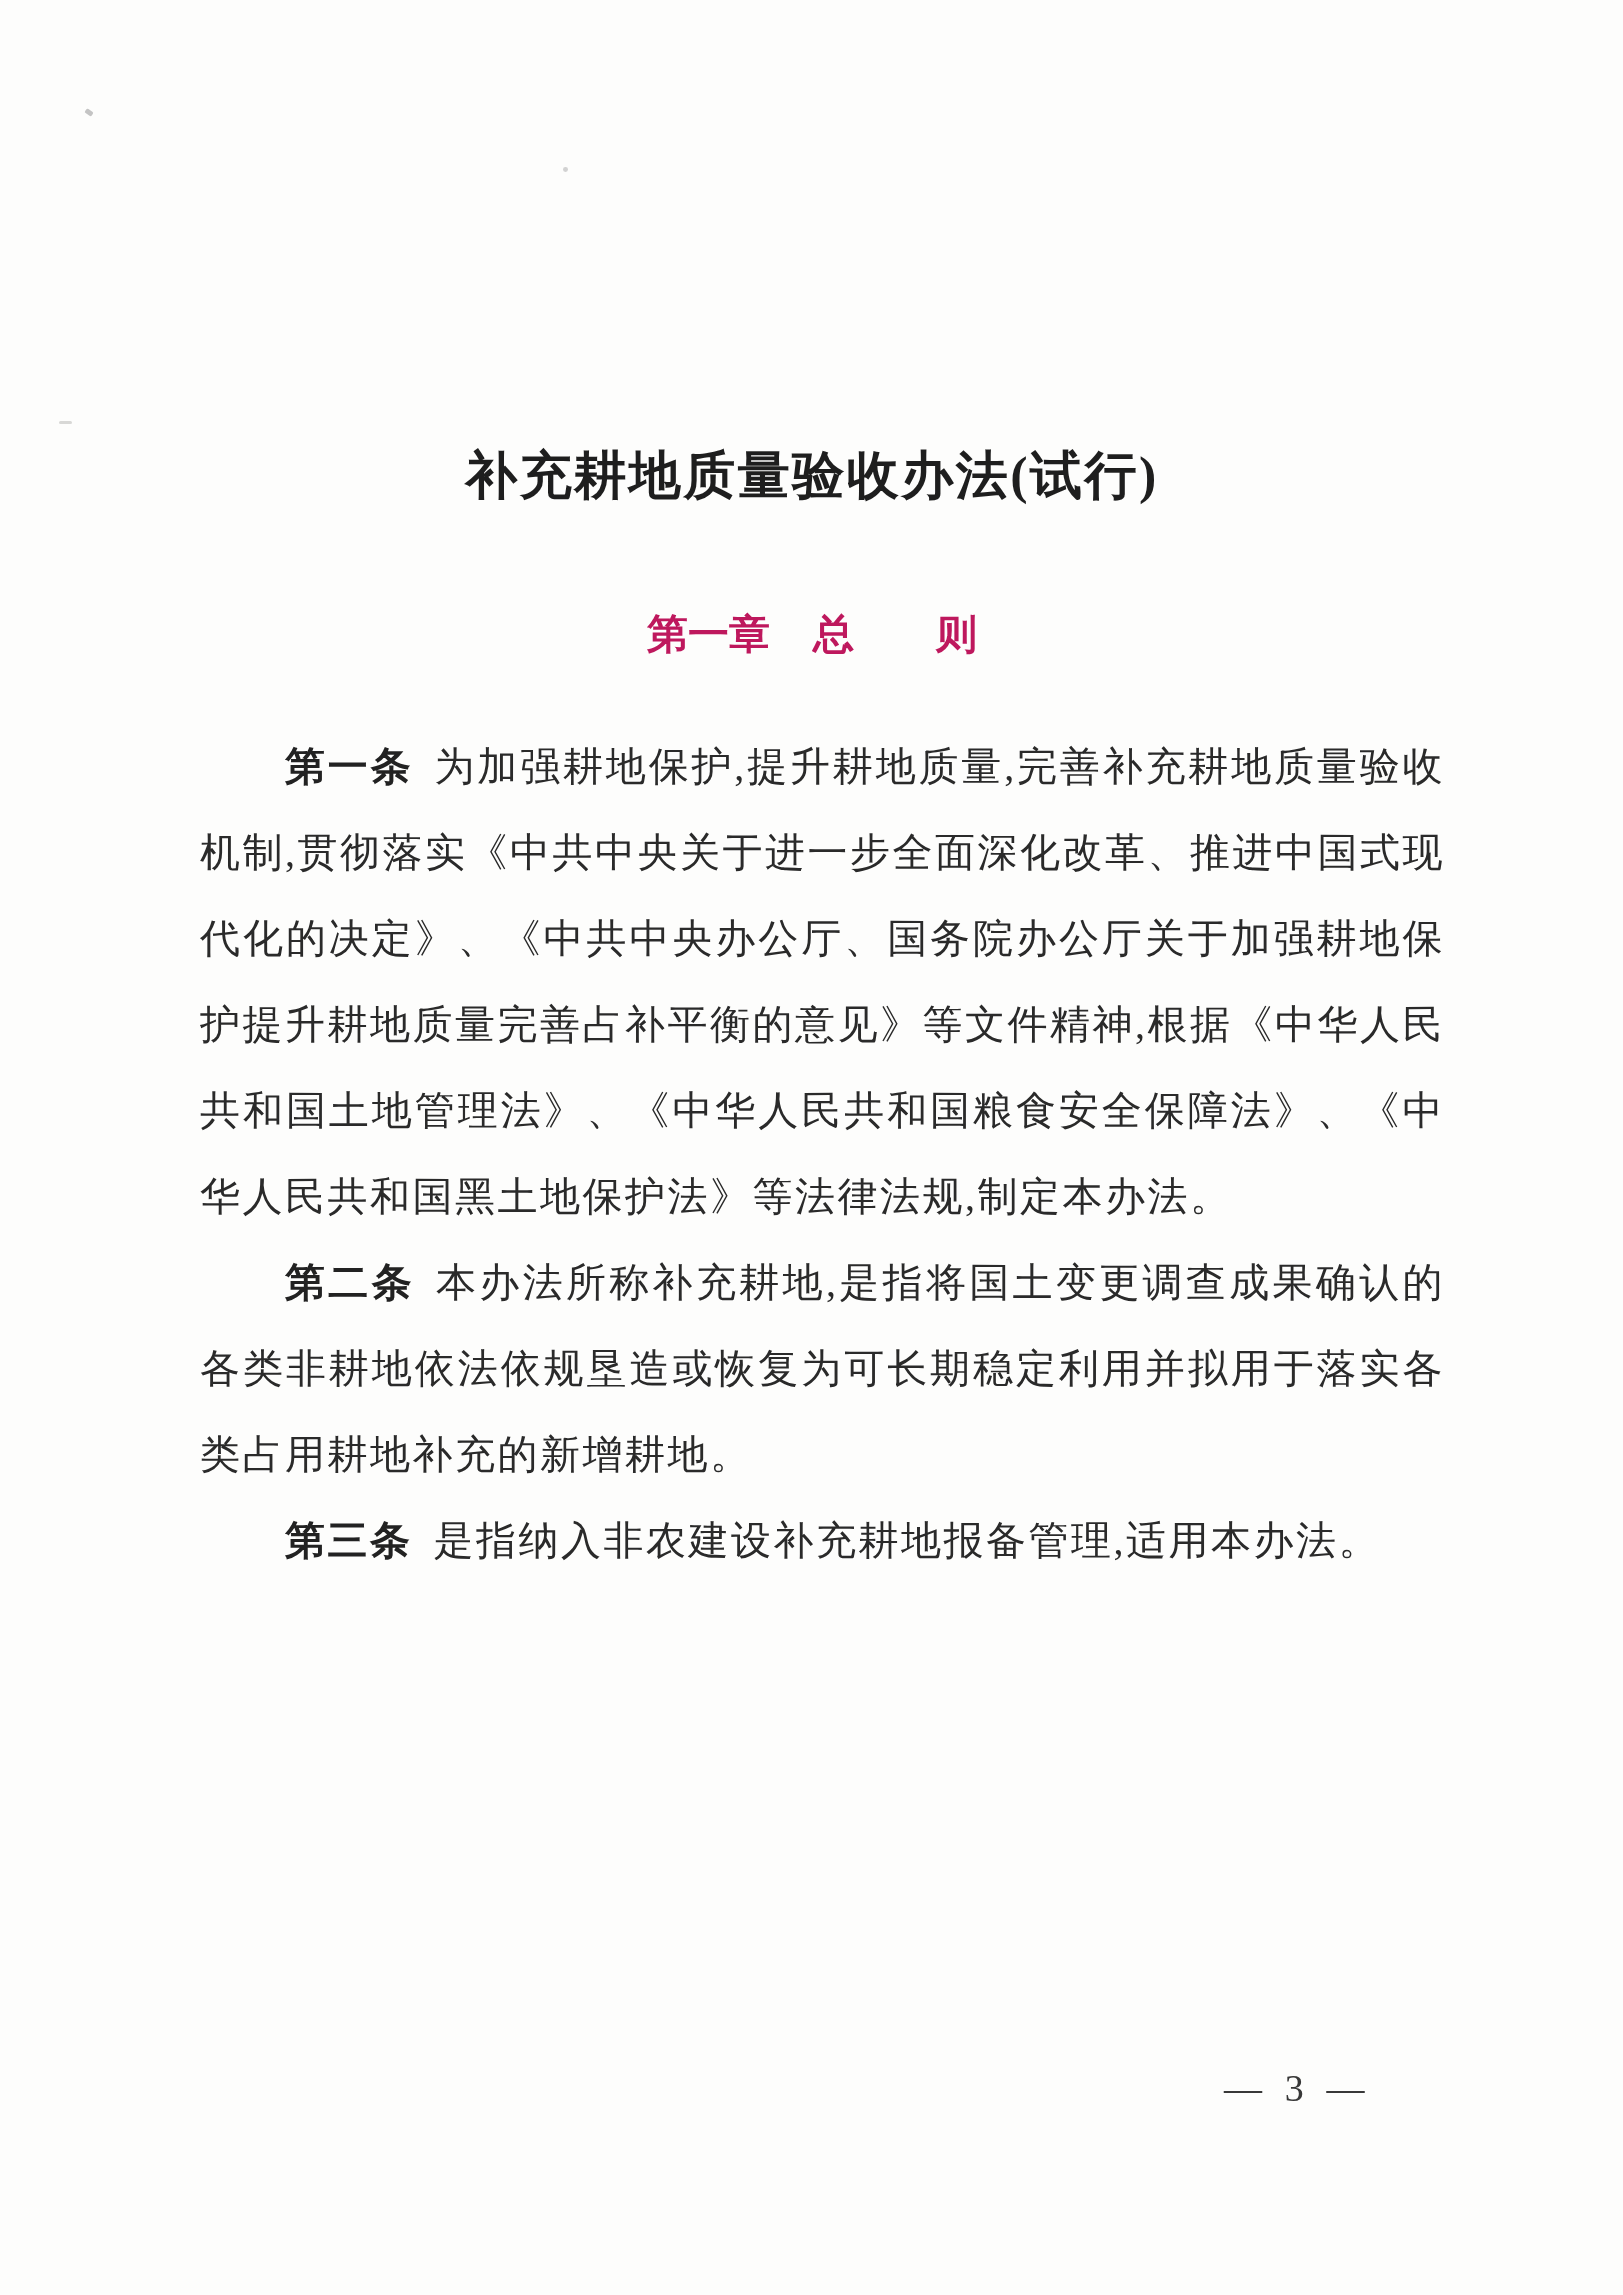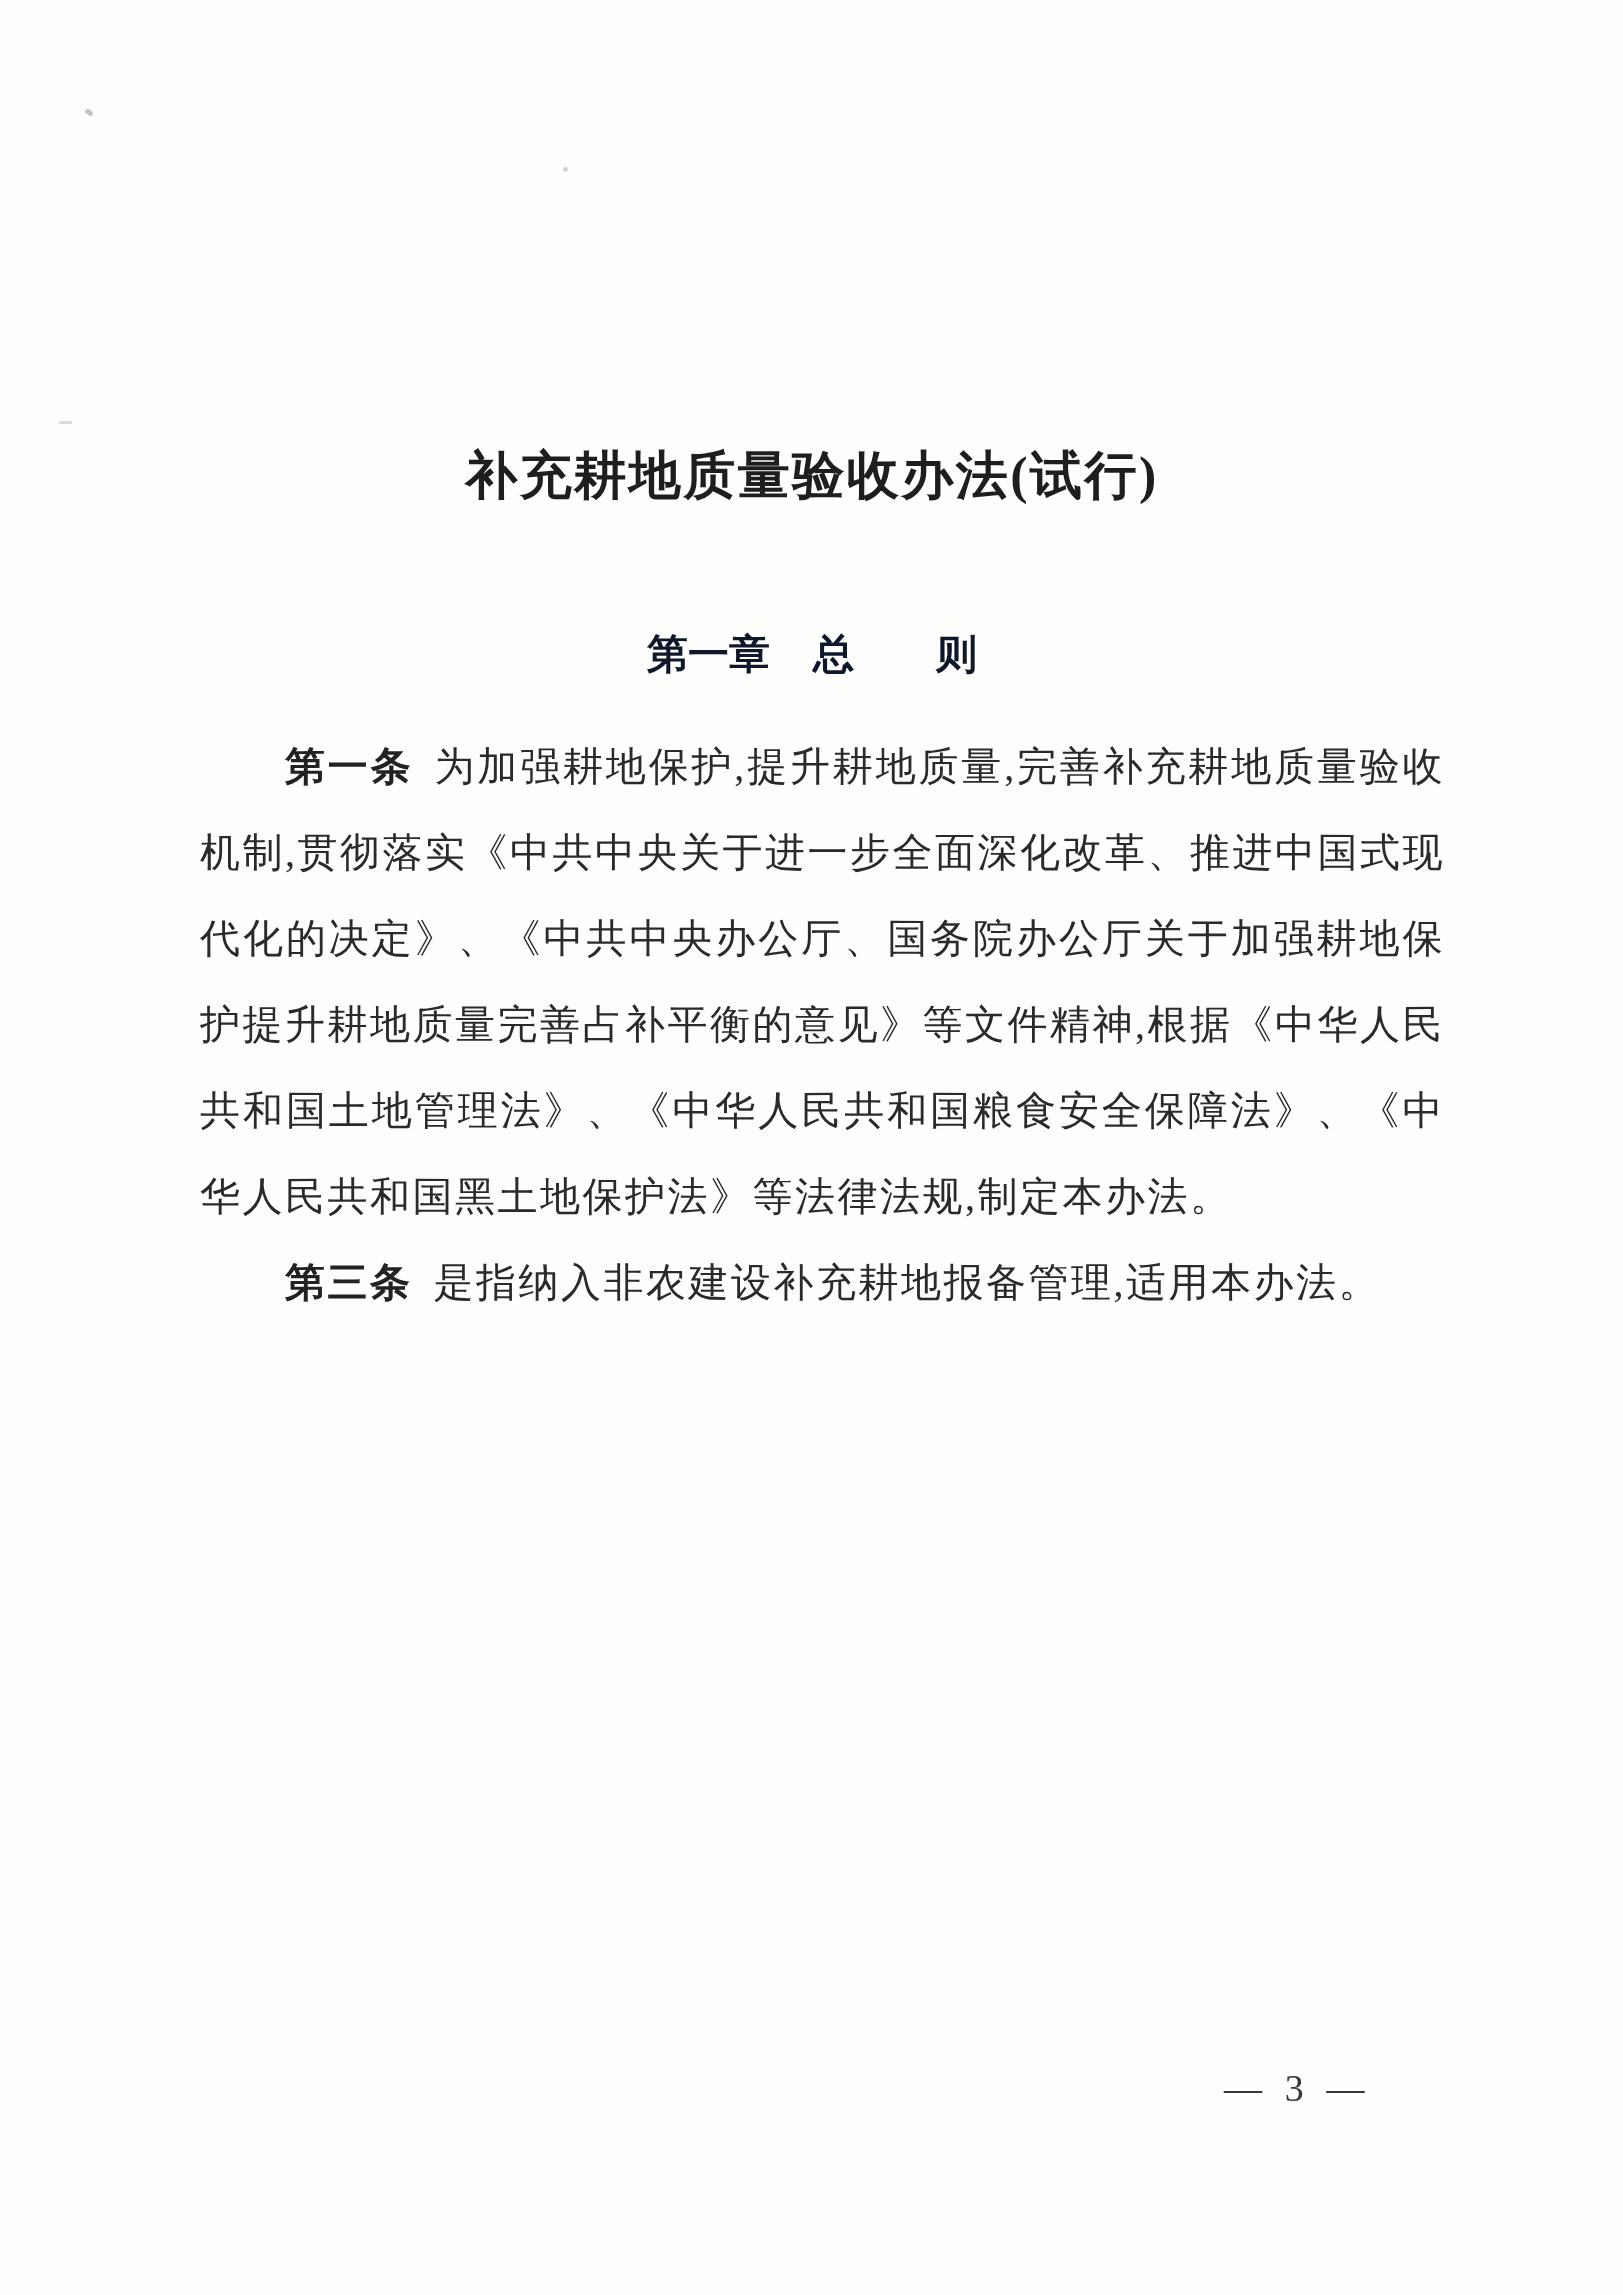--- a/index.html
+++ b/index.html
@@ -38,22 +38,21 @@
     left: 0;
     width: 100%;
     display: flex;
     justify-content: center;
     align-items: baseline;
     gap: 43px;
     font-family: "Liberation Sans", "DejaVu Sans", sans-serif;
     font-weight: 700;
     font-size: 41px;
     line-height: 52px;
-    color: #0f172a;
-    margin-top: 20px;
+    color: #be185d;
   }
   
   .body-block {
     position: absolute;
     top: 724px;
     left: 200px;
     width: 1245px;
   }
   .body-block p {
     margin: 0;
@@ -98,20 +97,21 @@
   <h1 class="doc-title">补充耕地质量验收办法(试行)</h1>
 
   <div class="chapter">
     <span>第一章</span>
     <span>总　　则</span>
   </div>
 
   <div class="body-block">
     <p><b class="lead">第一条</b><span>为加强耕地保护,提升耕地质量,完善补充耕地质量验收机制,贯彻落实《中共中央关于进一步全面深化改革、推进中国式现代化的决定》、《中共中央办公厅、国务院办公厅关于加强耕地保护提升耕地质量完善占补平衡的意见》等文件精神,根据《中华人民共和国土地管理法》、《中华人民共和国粮食安全保障法》、《中华人民共和国黑土地保护法》等法律法规,制定本办法。</span></p>
 
+    <p><b class="lead">第二条</b><span>本办法所称补充耕地,是指将国土变更调查成果确认的各类非耕地依法依规垦造或恢复为可长期稳定利用并拟用于落实各类占用耕地补充的新增耕地。</span></p>
 
 
 
     <p><b class="lead">第三条</b><span>是指纳入非农建设补充耕地报备管理,适用本办法。</span></p>
   </div>
 
   <div class="pageno">— 3 —</div>
 
   <div class="speck speck-1"></div>
   <div class="speck speck-2"></div>

